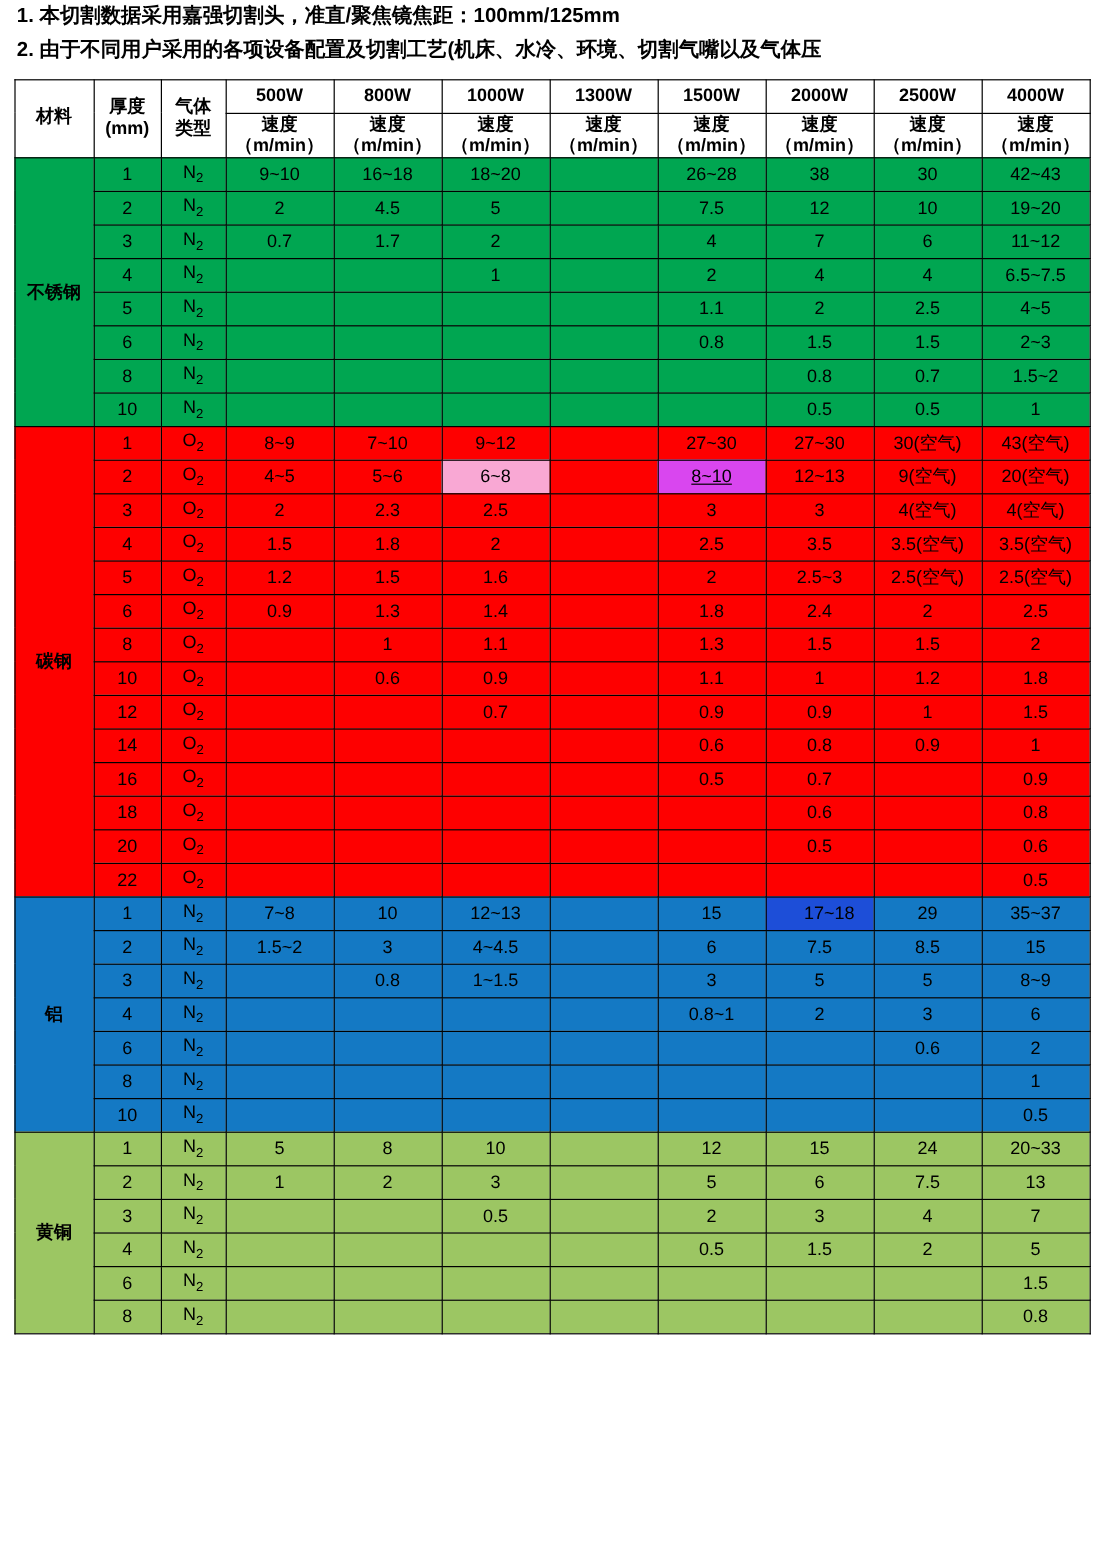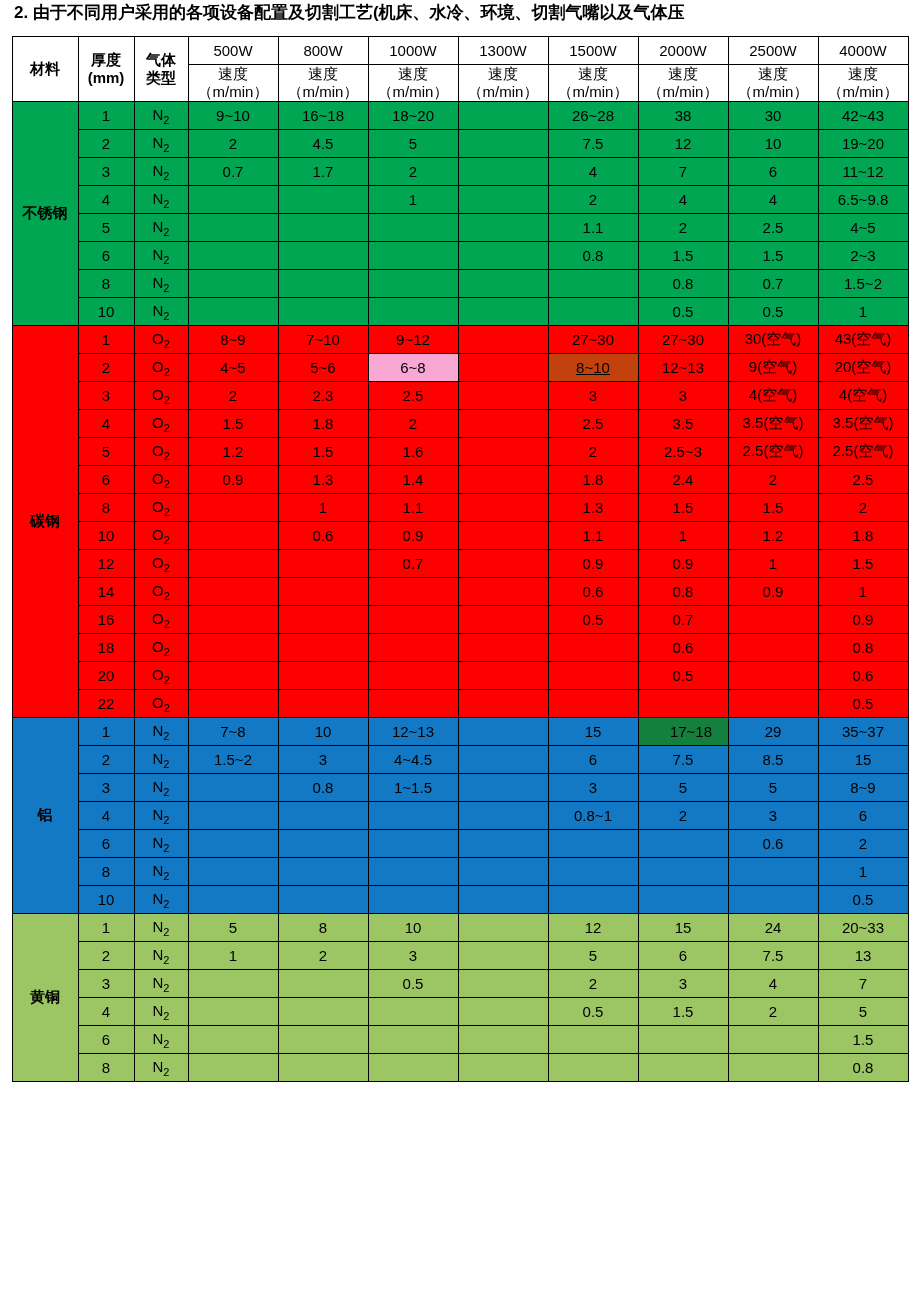--- a/index.html
+++ b/index.html
@@ -51,21 +51,21 @@
   table.cut-table td, table.cut-table th {
     border: 1px solid #000000;
     text-align: center;
     vertical-align: middle;
     font-size: 15px;
     padding: 0;
     height: 28px;
     box-sizing: border-box;
   }
   thead th {
-    font-weight: normal;
+    font-weight: bold;
     background: #ffffff;
     line-height: 1.2;
   }
   .th-power { height: 26px; }
   .th-speed { height: 56px; font-size: 15px; }
   .th-material, .th-thick, .th-gas {
     font-weight: bold;
     font-size: 15px;
     line-height: 1.25;
   }
@@ -79,20 +79,21 @@
   }
   .sub { font-size: 11px; vertical-align: sub; }
 </style>
 </head>
 <body>
 
 <div class="page">
 
 
   <div class="notes">
+    <span class="note-line">1. 本切割数据采用嘉强切割头，准直/聚焦镜焦距：100mm/125mm</span>
     <span class="note-line">2. 由于不同用户采用的各项设备配置及切割工艺(机床、水冷、环境、切割气嘴以及气体压</span>
   </div>
 
   <table class="cut-table">
     <colgroup>
       <col class="col-mat">
       <col class="col-thick">
       <col class="col-gas">
       <col class="col-pw">
         <col class="col-pw">
@@ -199,21 +200,21 @@
         <tr>
           <td style="background: rgb(0, 166, 81);">4</td>
           <td style="background: rgb(0, 166, 81);"><span>N</span><span class="sub">2</span></td>
           <td style="background: rgb(0, 166, 81);"></td>
           <td style="background: rgb(0, 166, 81);"></td>
           <td style="background: rgb(0, 166, 81);">1</td>
           <td style="background: rgb(0, 166, 81);"></td>
           <td style="background: rgb(0, 166, 81);">2</td>
           <td style="background: rgb(0, 166, 81);">4</td>
           <td style="background: rgb(0, 166, 81);">4</td>
-          <td style="background: rgb(0, 166, 81);">6.5~9.8</td>
+          <td style="background: rgb(0, 166, 81);">6.5~7.5</td>
         </tr>
         <tr>
           <td style="background: rgb(0, 166, 81);">5</td>
           <td style="background: rgb(0, 166, 81);"><span>N</span><span class="sub">2</span></td>
           <td style="background: rgb(0, 166, 81);"></td>
           <td style="background: rgb(0, 166, 81);"></td>
           <td style="background: rgb(0, 166, 81);"></td>
           <td style="background: rgb(0, 166, 81);"></td>
           <td style="background: rgb(0, 166, 81);">1.1</td>
           <td style="background: rgb(0, 166, 81);">2</td>
@@ -269,21 +270,21 @@
           <td style="background: rgb(254, 0, 0);">30(空气)</td>
           <td style="background: rgb(254, 0, 0);">43(空气)</td>
         </tr>
         <tr>
           <td style="background: rgb(254, 0, 0);">2</td>
           <td style="background: rgb(254, 0, 0);"><span>O</span><span class="sub">2</span></td>
           <td style="background: rgb(254, 0, 0);">4~5</td>
           <td style="background: rgb(254, 0, 0);">5~6</td>
           <td style="background: #f9a8d4;">6~8</td>
           <td style="background: rgb(254, 0, 0);"></td>
-          <td style="background: #c2410c; text-decoration: underline;">8~10</td>
+          <td style="background: #d946ef; text-decoration: underline;">8~10</td>
           <td style="background: rgb(254, 0, 0);">12~13</td>
           <td style="background: rgb(254, 0, 0);">9(空气)</td>
           <td style="background: rgb(254, 0, 0);">20(空气)</td>
         </tr>
         <tr>
           <td style="background: rgb(254, 0, 0);">3</td>
           <td style="background: rgb(254, 0, 0);"><span>O</span><span class="sub">2</span></td>
           <td style="background: rgb(254, 0, 0);">2</td>
           <td style="background: rgb(254, 0, 0);">2.3</td>
           <td style="background: rgb(254, 0, 0);">2.5</td>
@@ -427,21 +428,21 @@
         </tr>
         <tr>
           <td rowspan="7" class="mat-cell" style="background: rgb(20, 121, 196);">铝</td>
           <td style="background: rgb(20, 121, 196);">1</td>
           <td style="background: rgb(20, 121, 196);"><span>N</span><span class="sub">2</span></td>
           <td style="background: rgb(20, 121, 196);">7~8</td>
           <td style="background: rgb(20, 121, 196);">10</td>
           <td style="background: rgb(20, 121, 196);">12~13</td>
           <td style="background: rgb(20, 121, 196);"></td>
           <td style="background: rgb(20, 121, 196);">15</td>
-          <td style="background: #15803d; padding-left: 16px;">17~18</td>
+          <td style="background: #1d4ed8; padding-left: 16px;">17~18</td>
           <td style="background: rgb(20, 121, 196);">29</td>
           <td style="background: rgb(20, 121, 196);">35~37</td>
         </tr>
         <tr>
           <td style="background: rgb(20, 121, 196);">2</td>
           <td style="background: rgb(20, 121, 196);"><span>N</span><span class="sub">2</span></td>
           <td style="background: rgb(20, 121, 196);">1.5~2</td>
           <td style="background: rgb(20, 121, 196);">3</td>
           <td style="background: rgb(20, 121, 196);">4~4.5</td>
           <td style="background: rgb(20, 121, 196);"></td>

